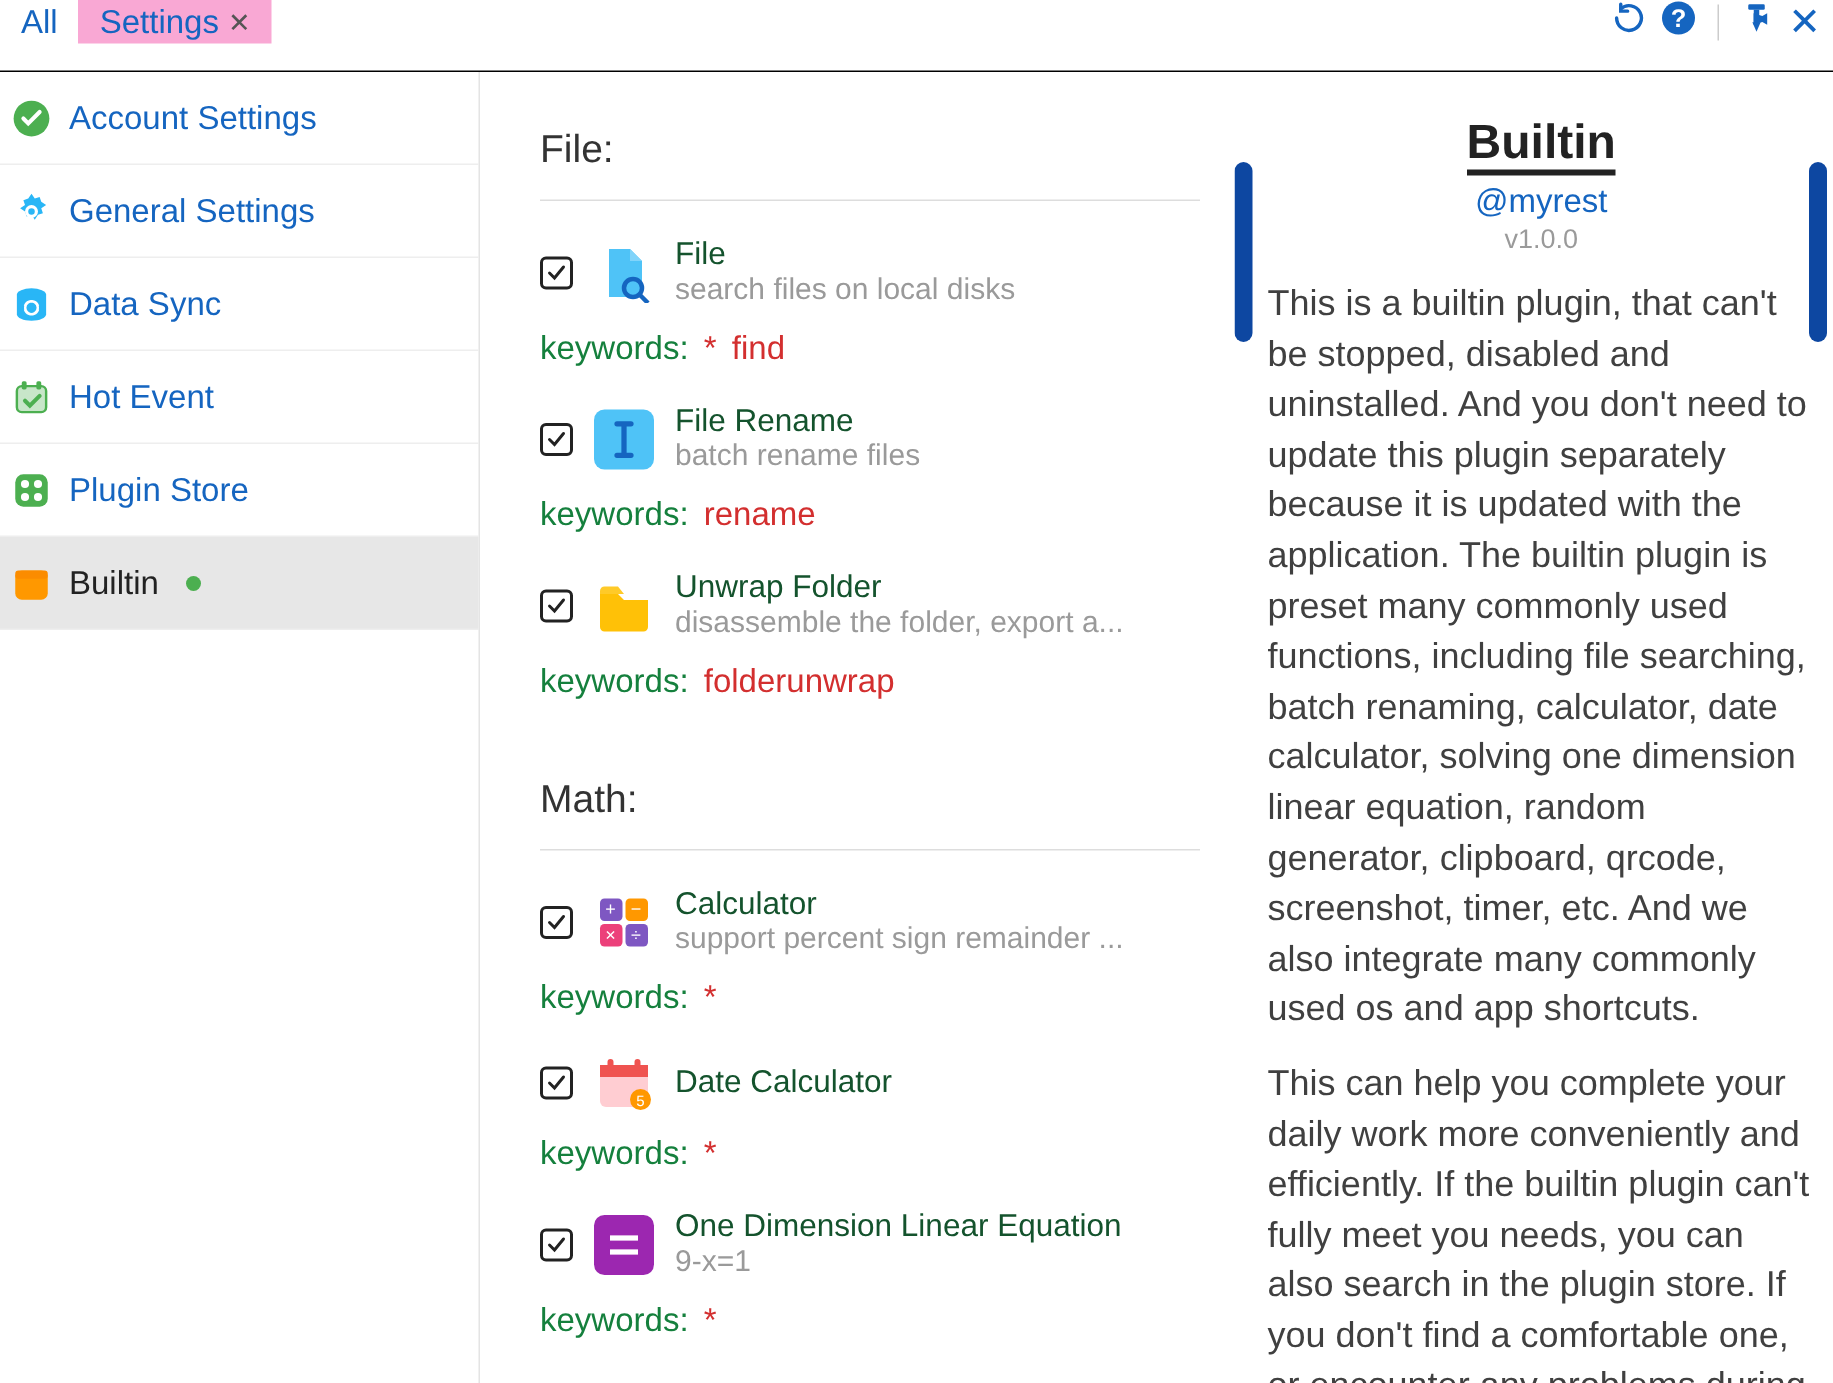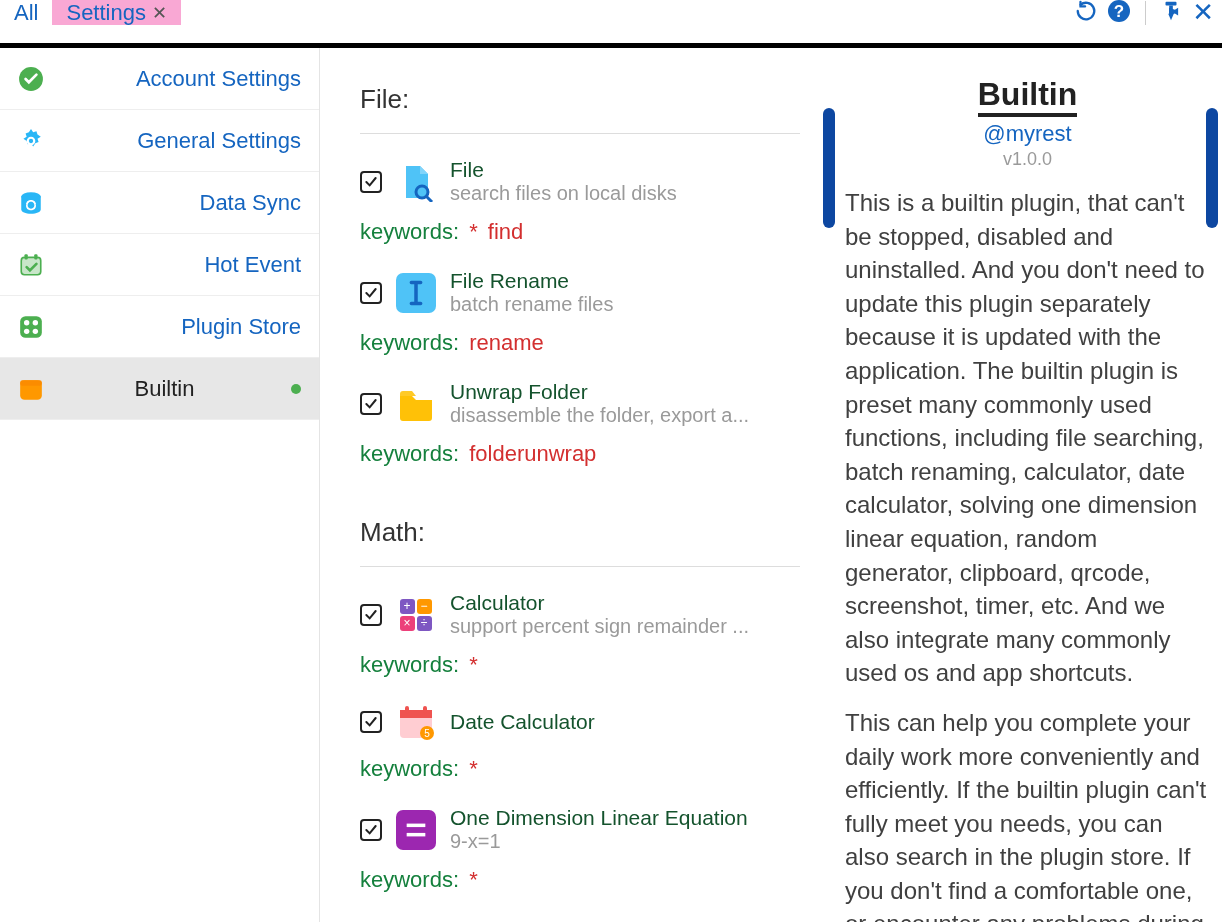--- a/index.html
+++ b/index.html
@@ -1,27 +1,27 @@
 <!DOCTYPE html>
 <html><head>
 <meta charset="utf-8">
 <style>
 * { box-sizing: border-box; margin: 0; padding: 0; }
 body { font-family: "Segoe UI", Arial, sans-serif; background: #fff; color: #222; width: 1222px; height: 922px; overflow: hidden; display: flex; flex-direction: column; }
-.topbar { display: flex; align-items: center; height: 48px; border-bottom: 5px solid #000000; padding: 0 8px 18px 0; }
+.topbar { display: flex; align-items: center; height: 48px; border-bottom: 1px solid #000000; padding: 0 8px 18px 0; }
 .tabs { display: flex; align-items: stretch; height: 100%; }
 .tab { display: flex; align-items: center; gap: 6px; padding: 0 14px; font-size: 22px; color: #1565c0; cursor: pointer; }
 .tab.active { background: #f9a8d4; }
 .tab .close { color: #555; font-size: 18px; }
 .top-actions { margin-left: auto; display: flex; align-items: center; gap: 10px; color: #1565c0; }
 .top-actions .sep { width: 1px; height: 24px; background: #ccc; margin: 0 4px; }
 .top-actions .icon { cursor: pointer; }
 .main { display: flex; flex: 1; min-height: 0; }
 .sidebar { width: 320px; border-right: 1px solid #e4e4e4; }
-.side-item { display: flex; align-items: center; gap: 12px; height: 62px; padding: 0 18px; border-bottom: 1px solid #eee; font-size: 22px; color: #1565c0; cursor: pointer; justify-content: space-between; }
+.side-item { display: flex; align-items: center; gap: 12px; height: 62px; padding: 0 8px; border-bottom: 1px solid #eee; font-size: 22px; color: #1565c0; cursor: pointer; }
 .side-item.active { background: #e7e7e7; color: #222; }
 .side-item .dot { width: 10px; height: 10px; border-radius: 50%; background: #4caf50; margin-left: 6px; }
 .side-icon { width: 26px; height: 26px; display: flex; align-items: center; justify-content: center; }
 .content { flex: 1; padding: 30px 0 0 40px; overflow: hidden; display: flex; flex-direction: column; gap: 10px; }
 .group-title { font-size: 26px; color: #333; margin-top: 6px; }
 .group-hr { border: none; border-top: 1px solid #ddd; margin: 8px 0 14px 0; width: 440px; }
 .feature { display: flex; align-items: center; gap: 14px; }
 .checkbox { width: 22px; height: 22px; border: 2.5px solid #222; border-radius: 4px; display: flex; align-items: center; justify-content: center; cursor: pointer; }
 .checkbox svg { width: 16px; height: 16px; }
 .feat-icon { width: 40px; height: 40px; border-radius: 7px; display: flex; align-items: center; justify-content: center; font-size: 22px; }

